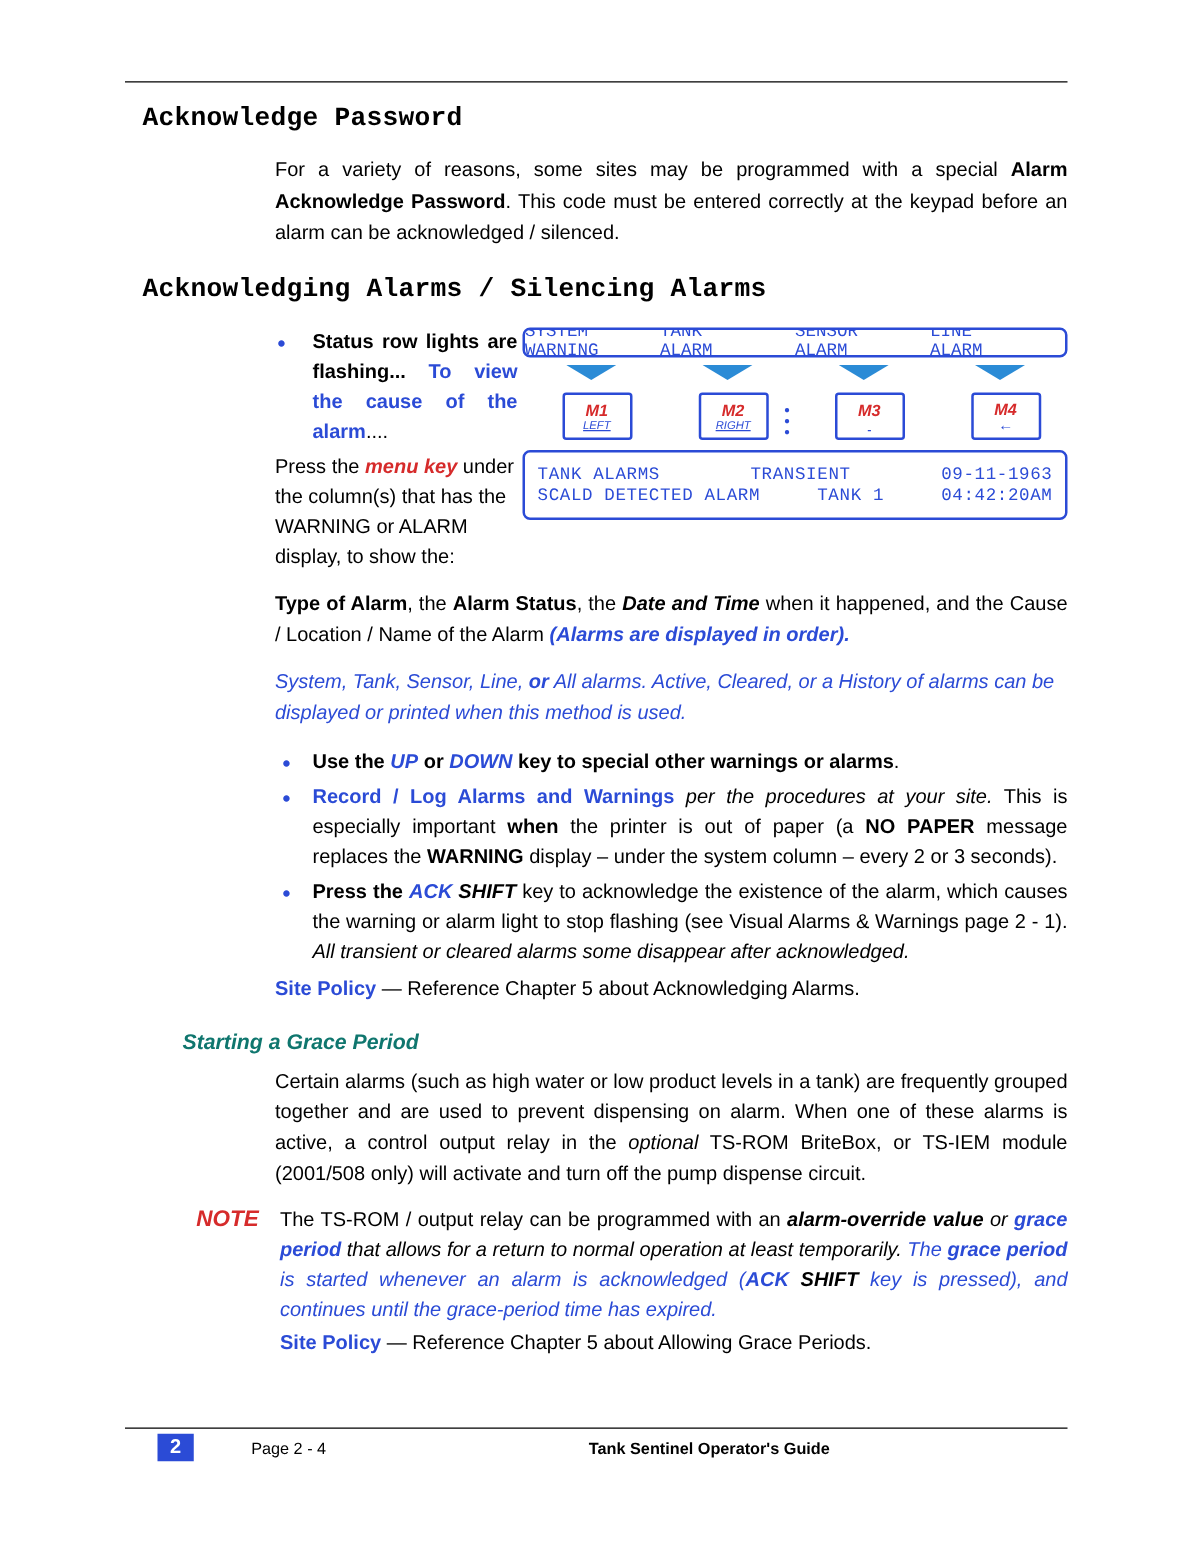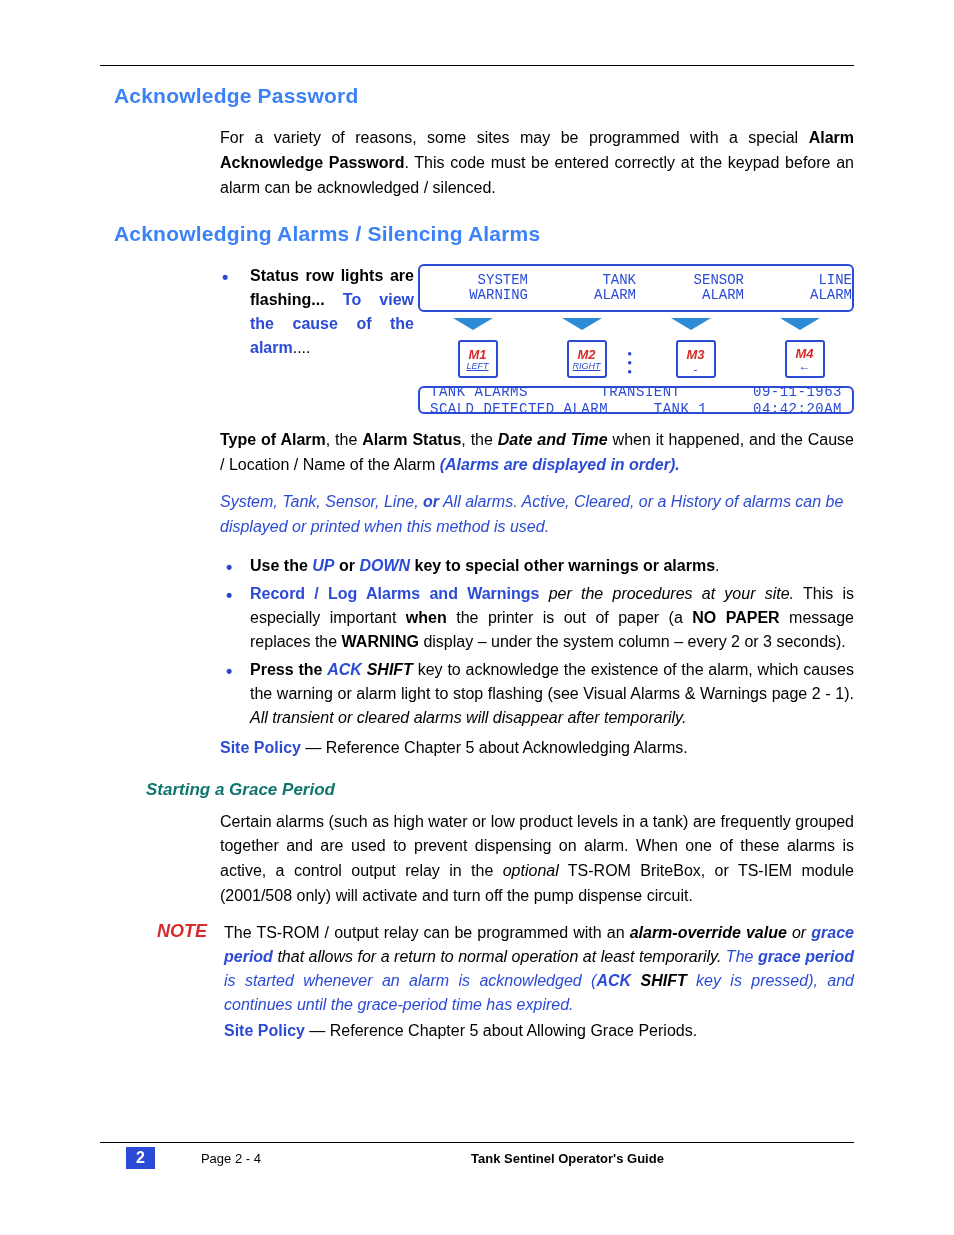--- a/index.html
+++ b/index.html
@@ -14,25 +14,26 @@
     position: relative;
   }
   .page {
     position: absolute;
     top: 65px;
     left: 100px;
     right: 100px;
   }
   .hr-top { border-top: 1.5px solid #000; margin-bottom: 18px; }
   .h1 {
-    color: #3b82f6;
+    color: #000000;
     font-weight: bold;
     font-size: 21px;
     margin: 0 0 18px 14px;
     letter-spacing: 0.2px;
+    font-family: Liberation Mono, monospace;
   }
   .body-indent { margin-left: 120px; margin-right: 0; }
   .p { font-size: 16px; line-height: 1.55; margin: 0 0 12px 0; }
   .justify { text-align: justify; }
   .b { font-weight: bold; }
   .i { font-style: italic; }
   .b-i { font-weight: bold; font-style: italic; }
   .blue { color: #2b4bd6; }
   .red-b-i { color: #d62b2b; font-weight: bold; font-style: italic; }
   .blue-b-i { color: #2b4bd6; font-weight: bold; font-style: italic; }
@@ -50,44 +51,44 @@
     flex: 1;
     display: flex;
     flex-direction: column;
     gap: 6px;
     margin-left: 4px;
   }
   .status-row {
     border: 2px solid #2b4bd6;
     border-radius: 6px;
     display: flex;
-    height: 48px;
+    height: 24px;
     font-family: "Courier New", monospace;
     font-size: 14px;
     color: #2b4bd6;
-    text-align: right;
+    text-align: left;
     align-items: center;
     overflow: hidden;
   }
   .status-cell {
     flex: 1;
     display: flex;
     flex-direction: column;
     justify-content: center;
     line-height: 1.1;
   }
   .leds { display: flex; position: relative; height: 14px; }
   .led {
     flex: 1; display: flex; justify-content: center;
   }
   .led svg { width: 40px; height: 14px; }
 
   .keys { display: flex; gap: 26px; justify-content: space-around; padding: 2px 8px 2px 18px; position: relative; }
   .key {
-    width: 40px; height: 38px;
+    width: 56px; height: 38px;
     border: 2px solid #2b4bd6;
     border-radius: 3px;
     display: flex;
     flex-direction: column;
     align-items: center;
     justify-content: center;
     font-family: Arial, sans-serif;
     font-size: 13px;
     color: #d62b2b;
     font-style: italic;
@@ -112,21 +113,21 @@
     flex-direction: column;
     justify-content: space-around;
     color: #2b4bd6;
     font-size: 8px;
     pointer-events: none;
   }
 
   .lcd-row {
     border: 2px solid #2b4bd6;
     border-radius: 6px;
-    height: 28px;
+    height: 56px;
     padding: 3px 10px 2px 10px;
     font-family: "Courier New", monospace;
     font-size: 14px;
     color: #2b4bd6;
     display: flex;
     flex-direction: column;
     justify-content: center;
     line-height: 1.2;
     letter-spacing: 0.5px;
   }
@@ -217,20 +218,23 @@
   <div class="h1 sec2">Acknowledging Alarms / Silencing Alarms</div>
 
   <div class="body-indent">
     <div class="col-wrap">
       <div class="col-left">
         <ul class="bullet-list bullet-wrap1">
           <li>
             <span class="b">Status row lights are flashing... </span><span class="blue b">To view the cause of the alarm</span><span>....</span>
           </li>
         </ul>
+        <div style="padding-left:0; margin-top:2px;">
+          <span>Press the </span><span class="red-b-i">menu key</span><span> under the column(s) that has the WARNING or ALARM display, to show the:</span>
+        </div>
       </div>
 
       <div class="keypad">
         <div class="status-row">
           <div class="status-cell">
               <span style="white-space:pre-line;">SYSTEM WARNING</span>
             </div>
           <div class="status-cell">
               <span style="white-space:pre-line;">TANK
 ALARM</span>
@@ -314,21 +318,21 @@
     </div>
 
     <ul class="bullet-list">
       <li>
         <span class="b">Use the </span><span class="blue-b-i">UP</span><span class="b"> or </span><span class="blue-b-i">DOWN</span><span class="b"> key to special other warnings or alarms</span><span>.</span>
       </li>
       <li>
         <span class="blue b">Record / Log Alarms and Warnings</span><span class="i"> per the procedures at your site.</span><span>  This is especially important </span><span class="b">when</span><span> the printer is out of paper (a </span><span class="b">NO PAPER</span><span> message replaces the </span><span class="b">WARNING</span><span> display – under the system column – every 2 or 3 seconds).</span>
       </li>
       <li>
-        <span class="b">Press the </span><span class="blue-b-i">ACK</span><span class="b-i"> SHIFT</span><span> key to acknowledge the existence of the alarm, which causes the warning or alarm light to stop flashing (see Visual Alarms &amp; Warnings page 2 - 1). </span><span class="i">All transient or cleared alarms will disappear after temporarily.</span>
+        <span class="b">Press the </span><span class="blue-b-i">ACK</span><span class="b-i"> SHIFT</span><span> key to acknowledge the existence of the alarm, which causes the warning or alarm light to stop flashing (see Visual Alarms &amp; Warnings page 2 - 1). </span><span class="i">All transient or cleared alarms some disappear after acknowledged.</span>
       </li>
     </ul>
 
     <div class="site-pol">
       <span class="lbl">Site Policy</span><span> — Reference Chapter 5 about Acknowledging Alarms.</span>
     </div>
   </div>
 
   <div class="h3">Starting a Grace Period</div>
 

